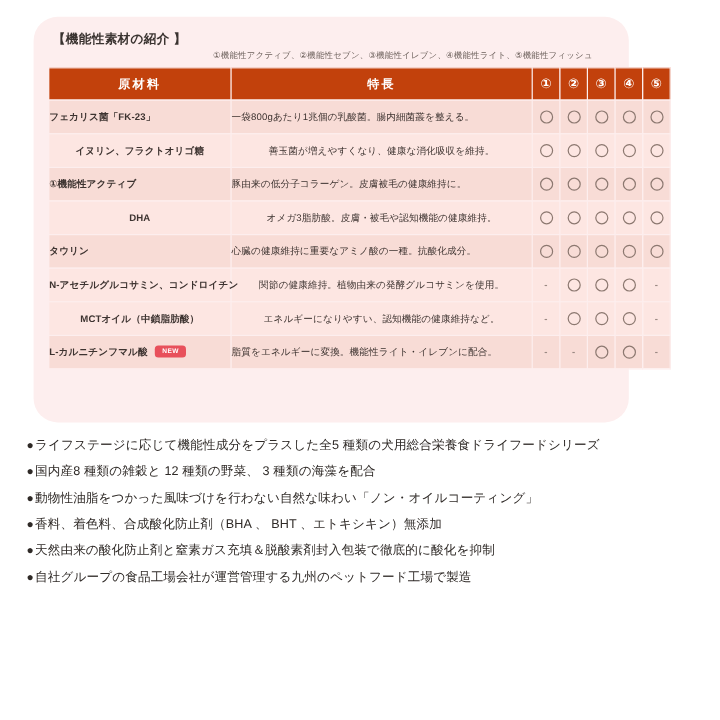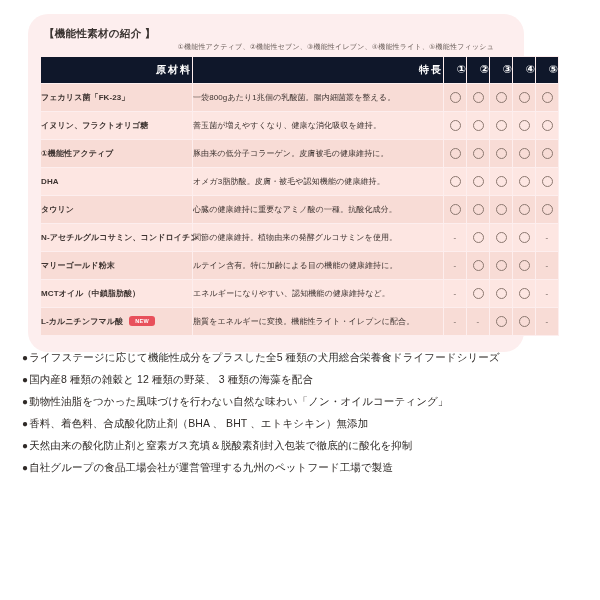--- a/index.html
+++ b/index.html
@@ -51,47 +51,47 @@
     border-collapse: collapse;
     width: 518px;
     margin: 0 auto;
     table-layout: fixed;
   }
   table.matrix th, table.matrix td {
     border: 1px solid #fdeeee;
     padding: 0;
   }
   table.matrix thead th {
-    background: #0f172a;
+    background: #c2410c;
     color: #ffffff;
     font-size: 10px;
     font-weight: bold;
     height: 26px;
     letter-spacing: 2px;
-    text-align: right;
+    text-align: center;
     vertical-align: middle;
   }
   .col-name  { width: 152px; }
   .col-desc  { width: 251px; }
   .col-mark  { width: 23px; }
 
   table.matrix thead th.mark-head {
     letter-spacing: 0;
     font-size: 11px;
   }
 
   table.matrix tbody td {
     height: 27px;
     vertical-align: middle;
     font-size: 8px;
     color: #3d3330;
     letter-spacing: .1px;
   }
   table.matrix tbody tr.odd  td { background: #f8dcd6; }
-  table.matrix tbody tr.even td { background: #fde6e2; }
+  table.matrix tbody tr.even td { background: #fde6e2; text-align: center; }
 
   td.c-name {
     padding-left: 9px;
     font-weight: bold;
     white-space: nowrap;
   }
   td.c-desc {
     padding-left: 9px;
     white-space: nowrap;
     margin-top: 48px;
@@ -124,21 +124,21 @@
     margin-left: 6px;
     vertical-align: middle;
     position: relative;
     top: -1px;
   }
 
   
   .bullets {
     position: absolute;
     left: 22px;
-    top: 352px;
+    top: 366px;
     width: 562px;
   }
   .bullet {
     font-size: 10.5px;
     color: #2f2a27;
     line-height: 1.1;
     margin-bottom: 10.5px;
     white-space: nowrap;
     letter-spacing: .1px;
   }
@@ -225,29 +225,20 @@
         </tr>
         <tr class="even">
           <td class="c-name"><span>N-アセチルグルコサミン、コンドロイチン</span></td>
           <td class="c-desc">関節の健康維持。植物由来の発酵グルコサミンを使用。</td>
           <td class="c-mark dash">-</td>
           <td class="c-mark"><span class="ring"></span></td>
           <td class="c-mark"><span class="ring"></span></td>
           <td class="c-mark"><span class="ring"></span></td>
           <td class="c-mark dash">-</td>
         </tr>
-        <tr class="odd">
-          <td class="c-name"><span>マリーゴールド粉末</span></td>
-          <td class="c-desc">ルテイン含有。特に加齢による目の機能の健康維持に。</td>
-          <td class="c-mark dash">-</td>
-          <td class="c-mark"><span class="ring"></span></td>
-          <td class="c-mark"><span class="ring"></span></td>
-          <td class="c-mark"><span class="ring"></span></td>
-          <td class="c-mark dash">-</td>
-        </tr>
         <tr class="even">
           <td class="c-name"><span>MCTオイル（中鎖脂肪酸）</span></td>
           <td class="c-desc">エネルギーになりやすい、認知機能の健康維持など。</td>
           <td class="c-mark dash">-</td>
           <td class="c-mark"><span class="ring"></span></td>
           <td class="c-mark"><span class="ring"></span></td>
           <td class="c-mark"><span class="ring"></span></td>
           <td class="c-mark dash">-</td>
         </tr>
         <tr class="odd">

